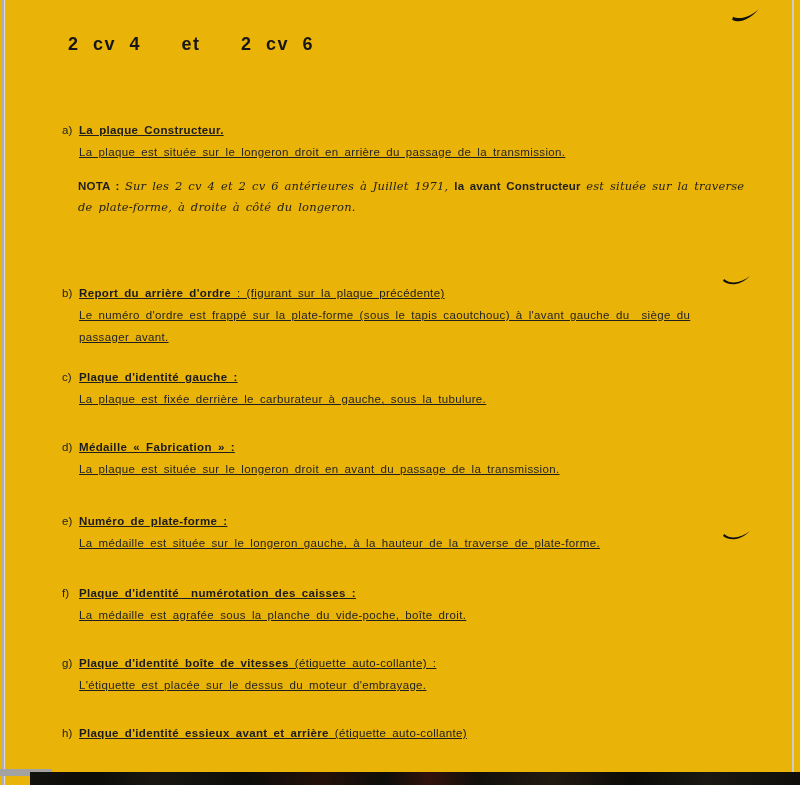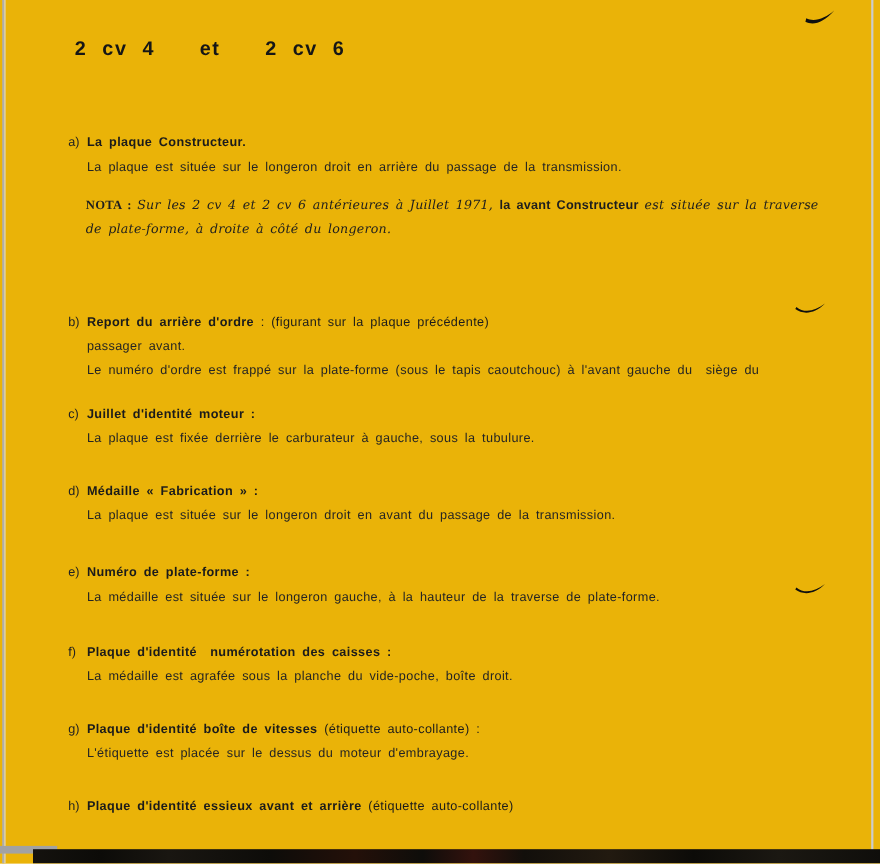--- a/index.html
+++ b/index.html
@@ -23,38 +23,38 @@
     font-size:18px; font-weight:bold; color:#161616;
     letter-spacing:1.5px; word-spacing:7px;
     white-space:pre;
   }
 
   .section { position:absolute; left:62px; }
   .lbl {
     display:inline-block; width:17px; vertical-align:top;
     font-size:11.5px; line-height:21px; color:#222;
   }
-  .sec-content { display:inline-block; vertical-align:top; }
+  .sec-content { display:inline-block; vertical-align:top;text-decoration:underline; }
   .sec-heading {
     font-size:11.5px; line-height:21px; white-space:pre;
     letter-spacing:0.35px; word-spacing:2.5px; color:#1b1b1b;
   }
   .sec-heading b { font-weight:bold; }
   .sec-body {
     font-size:11.5px; line-height:22px; white-space:pre;
     letter-spacing:0.35px; word-spacing:2.5px; color:#242424;
   }
 
   .nota {
     position:absolute; left:78px; top:176px; width:660px;
     font-family:"DejaVu Serif", serif;
     font-size:11.5px; line-height:21px; color:#1e1e1e;
     letter-spacing:0.2px; word-spacing:2px; white-space:pre;
   }
-  .nota .nota-label { font-family:Liberation Serif, serif; font-weight:bold; font-style:normal;text-align:right; }
+  .nota .nota-label { font-family:Liberation Sans, sans-serif; font-weight:bold; font-style:normal;text-align:right; }
   .nota i { font-style:italic;margin-top:23px; }
   .nota b { font-family:"Liberation Sans", sans-serif; font-weight:bold; font-style:normal; }
 
   .swoosh { position:absolute; width:30px; height:16px; }
   .swoosh svg { display:block; width:100%; height:100%; }
   .swoosh path { fill:#101010; }
   .swoosh-1 { left:731px; top:8px;  transform:rotate(-3deg); }
   .swoosh-2 { left:722px; top:272px; }
   .swoosh-3 { left:722px; top:527px; }
 
@@ -83,28 +83,28 @@
       <div class="sec-heading"><b>La plaque Constructeur.</b><span></span></div>
       <div class="sec-body">La plaque est située sur le longeron droit en arrière du passage de la transmission.</div>
     </div>
   </div>
 
   <div class="nota"><span class="nota-label">NOTA : </span><i>Sur les 2 cv 4 et 2 cv 6 antérieures à Juillet 1971, </i><b>la avant Constructeur </b><i>est située sur la traverse</i><br><i>de plate-forme, à droite à côté du longeron.</i></div>
 
   <div class="section" style="top:283px">
     <span class="lbl">b)</span><div class="sec-content">
       <div class="sec-heading"><b>Report du arrière d'ordre</b><span> : (figurant sur la plaque précédente)</span></div>
+      <div class="sec-body">Le numéro d'ordre est frappé sur la plate-forme (sous le tapis caoutchouc) à l'avant gauche du  siège du</div>
       <div class="sec-body">passager avant.</div>
-      <div class="sec-body">Le numéro d'ordre est frappé sur la plate-forme (sous le tapis caoutchouc) à l'avant gauche du  siège du</div>
     </div>
   </div>
 
   <div class="section" style="top:367px">
     <span class="lbl">c)</span><div class="sec-content">
-      <div class="sec-heading"><b>Juillet d'identité moteur :</b><span></span></div>
+      <div class="sec-heading"><b>Plaque d'identité gauche :</b><span></span></div>
       <div class="sec-body">La plaque est fixée derrière le carburateur à gauche, sous la tubulure.</div>
     </div>
   </div>
 
   <div class="section" style="top:437px">
     <span class="lbl">d)</span><div class="sec-content">
       <div class="sec-heading"><b>Médaille « Fabrication » :</b><span></span></div>
       <div class="sec-body">La plaque est située sur le longeron droit en avant du passage de la transmission.</div>
     </div>
   </div>

